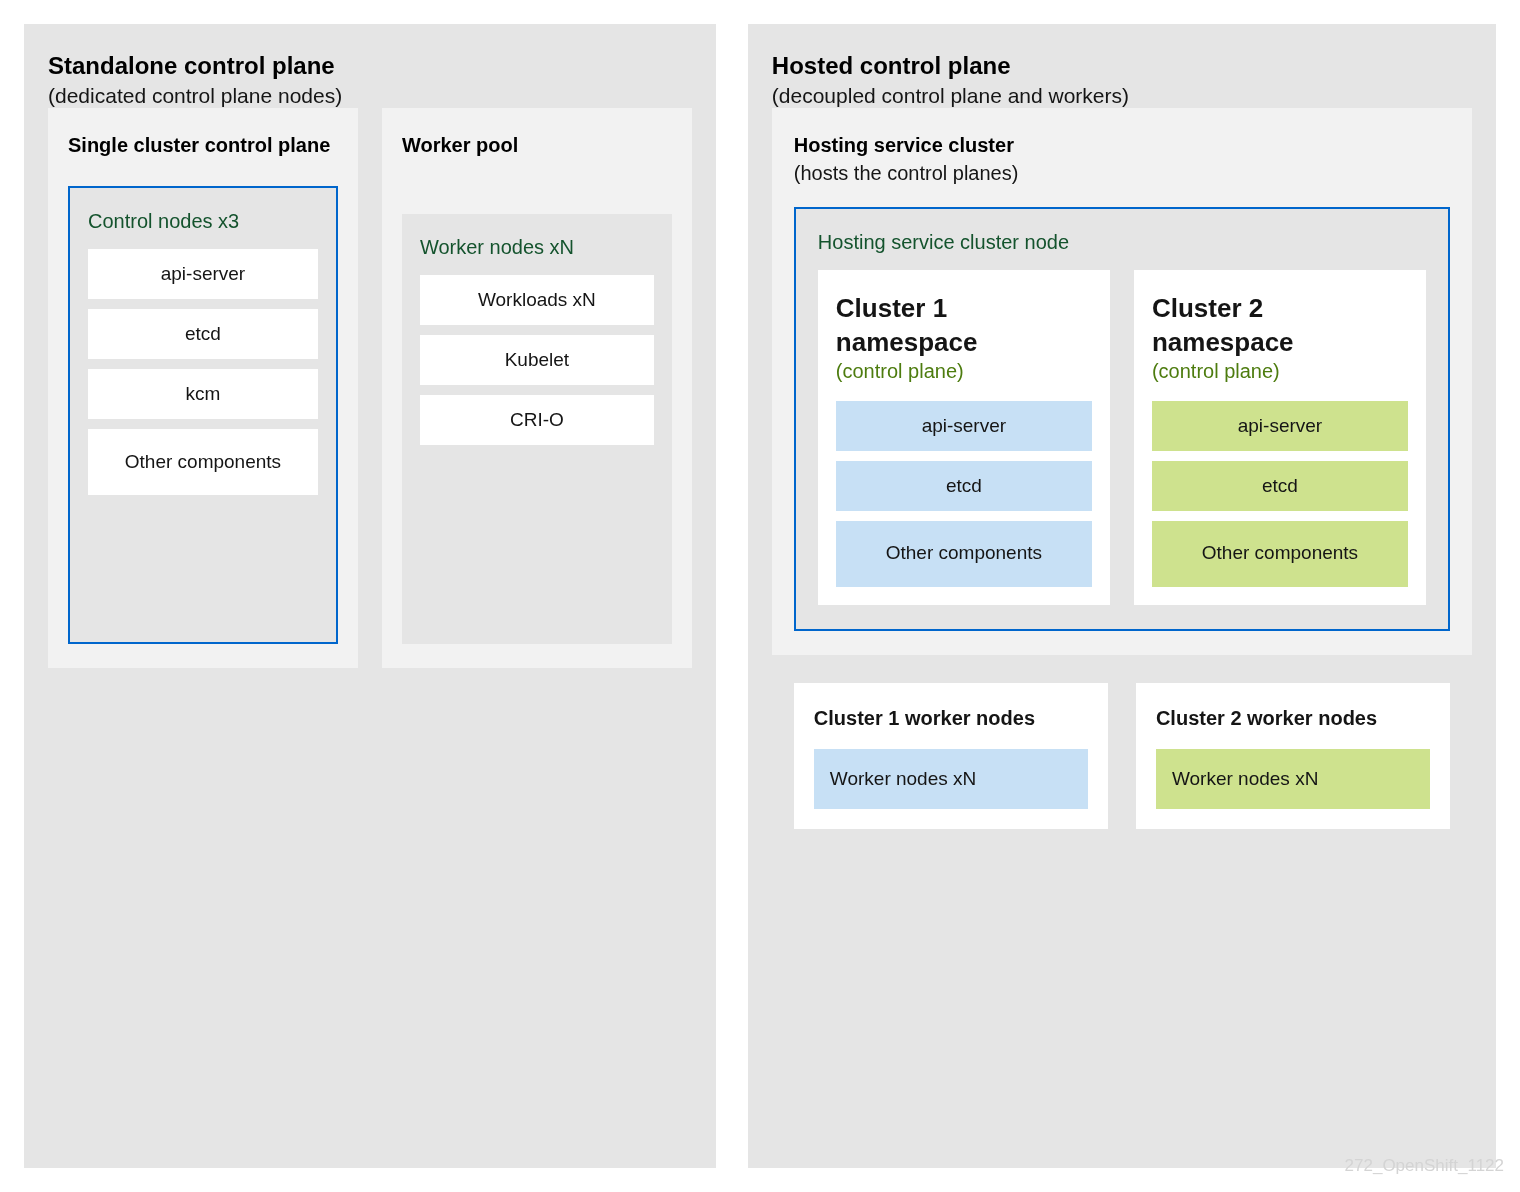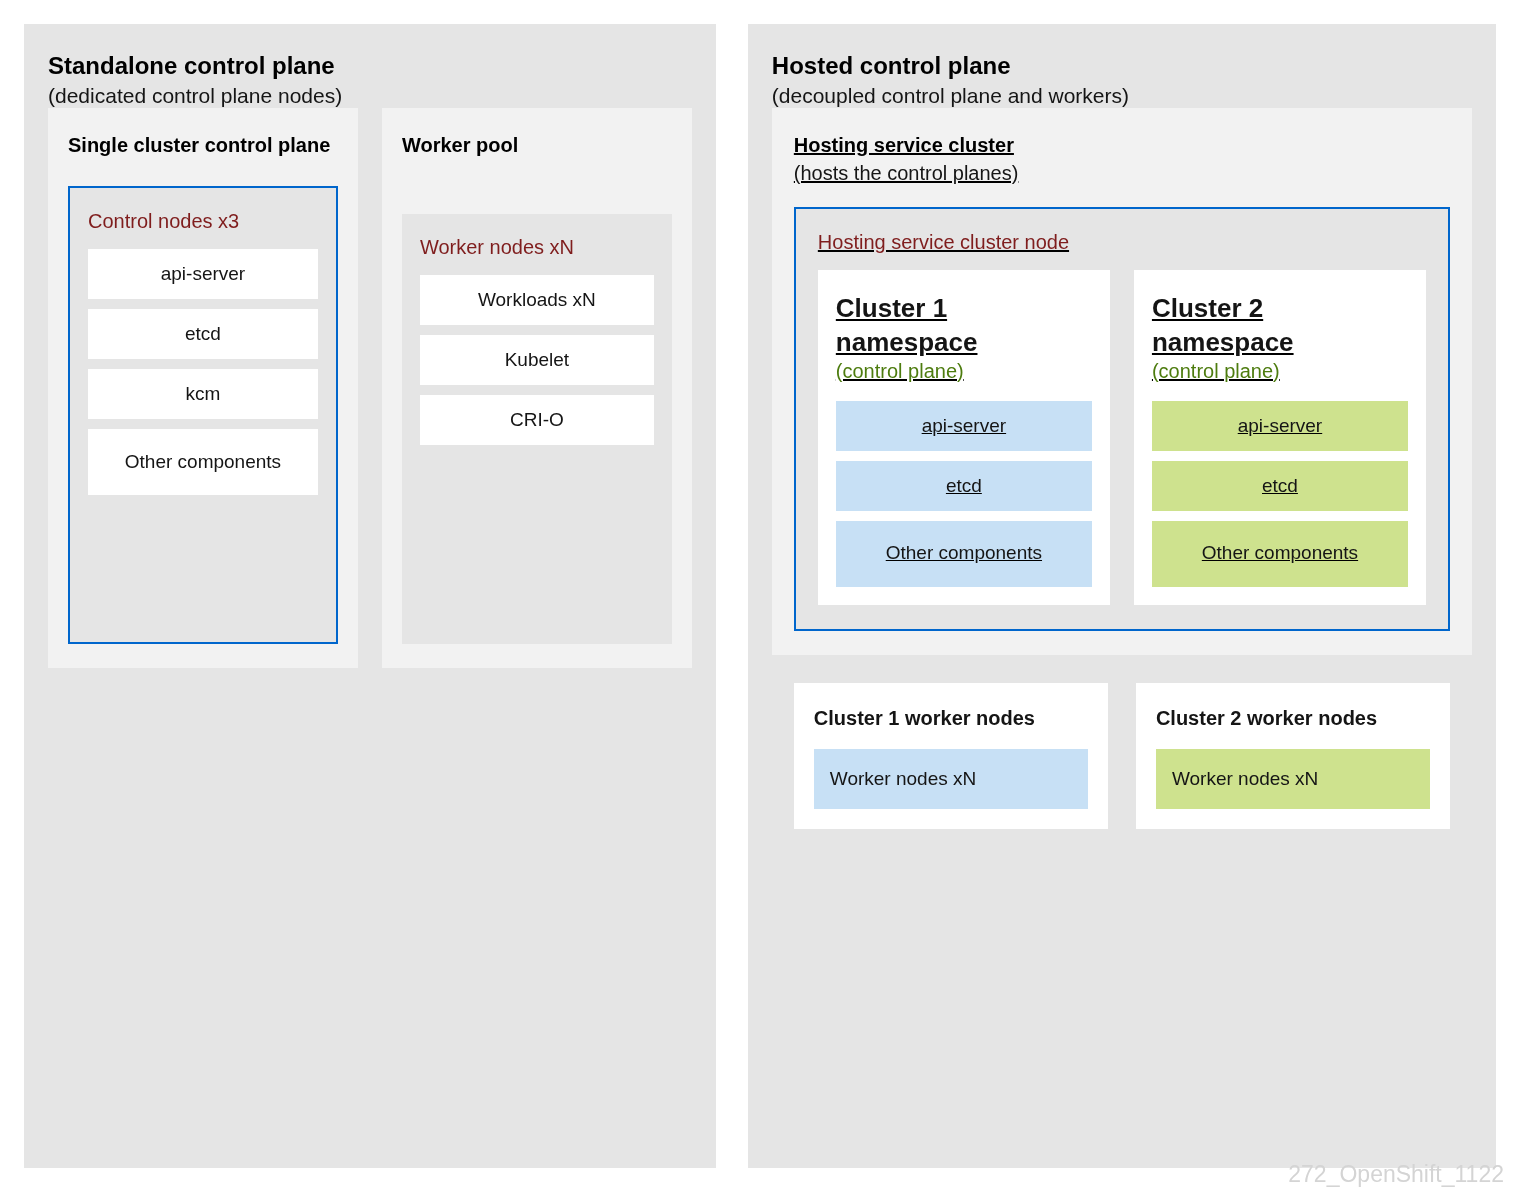--- a/index.html
+++ b/index.html
@@ -62,21 +62,21 @@
       margin-bottom: 22px;
     }
     .blue-box {
       border: 2px solid #06c;
       background: #e5e5e5;
       padding: 22px 18px 18px;
     }
     .box-label {
       font-size: 20px;
       font-weight: 400;
-      color: #7f1d1d;
+      color: #14532d;
       margin-bottom: 16px;
     }
     .gray-box {
       background: #e5e5e5;
       padding: 22px 18px 18px;
     }
     .item {
       background: #fff;
       padding: 14px 16px;
       margin-bottom: 10px;
@@ -90,21 +90,20 @@
     .item-taller {
       min-height: 66px;
       display: flex;
       align-items: center;
       justify-content: center;
       line-height: 1.3;
     }
     .hosting-cluster {
       background: #f2f2f2;
       padding: 24px 22px;
-      text-decoration: underline;
     }
     .hosting-inner-blue {
       border: 2px solid #06c;
       background: #e5e5e5;
       padding: 22px 22px 24px;
     }
     .namespace-card {
       background: #fff;
       padding: 22px 18px 18px;
       flex: 1;
@@ -147,31 +146,30 @@
       font-size: 19px;
       text-align: left;
       color: #151515;
       line-height: 1.3;
     }
     .worker-row {
       display: flex;
       gap: 28px;
       margin-top: 28px;
       padding: 0 22px;
-      justify-content: flex-end;
     }
     .standalone-cols { height: 560px; }
     .standalone-cols .card-outer { display:flex; flex-direction:column; }
     .standalone-cols .blue-box{ flex:1; }
     .standalone-cols .gray-box{ flex:1; }
     .watermark {
       position: absolute;
-      bottom: 4px;
+      bottom: 16px;
       right: 16px;
-      font-size: 23px;
+      font-size: 17px;
       color: #d4d4d4;
       margin-left: 13px;
     }
   </style>
 </head>
 <body>
 
 <div class="panel panel-left">
   <div class="panel-title">Standalone control plane</div>
   <div class="panel-subtitle">(dedicated control plane nodes)</div>

